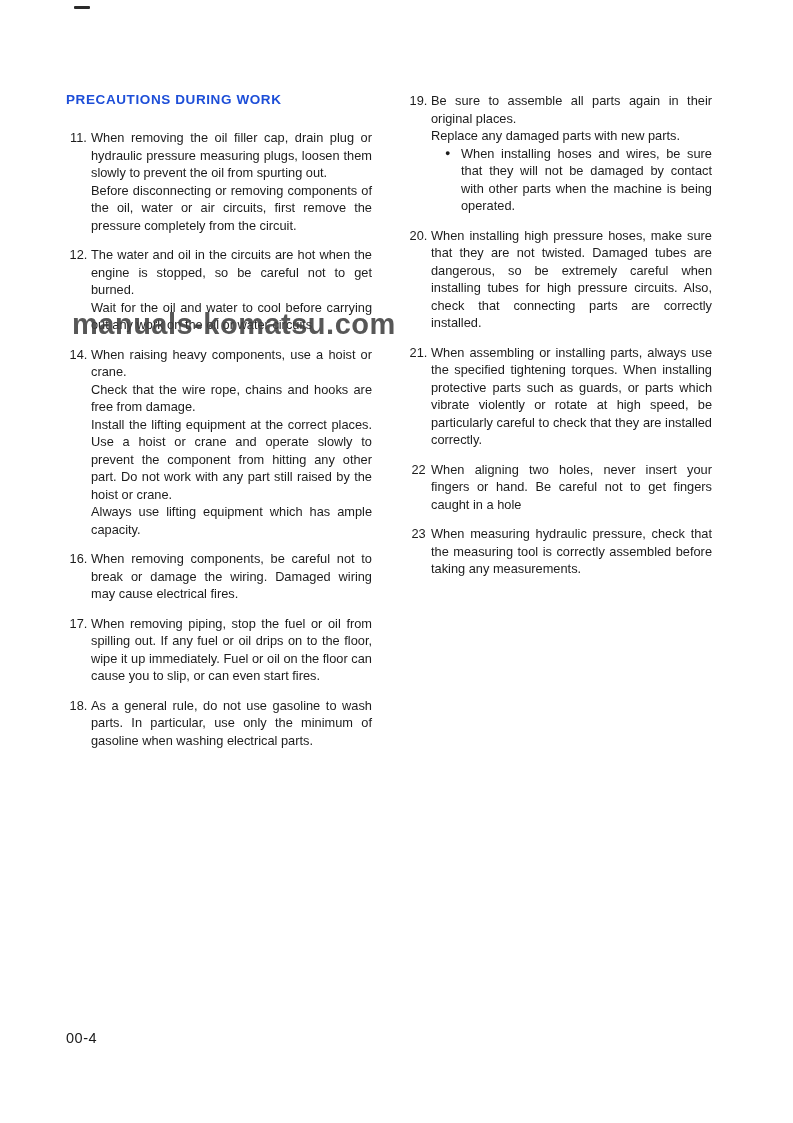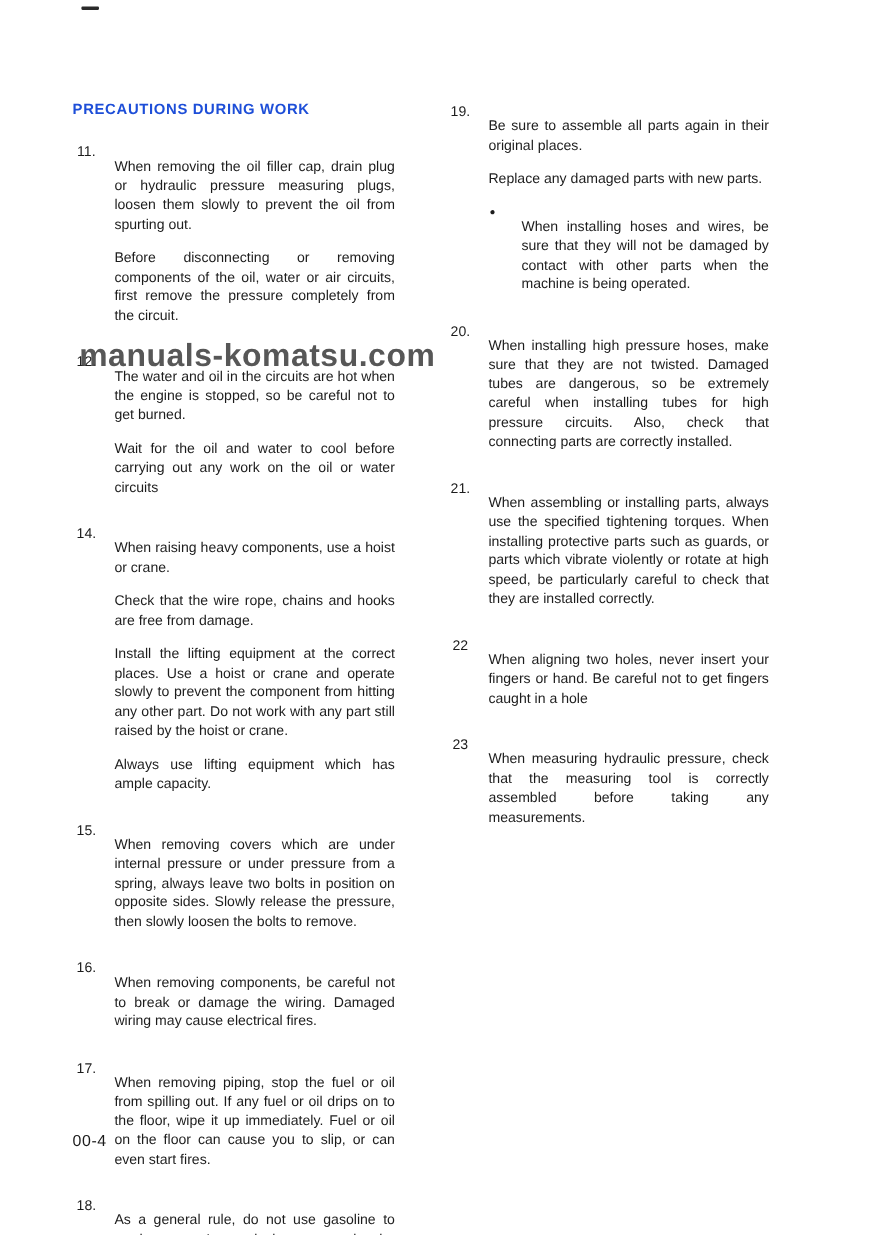--- a/index.html
+++ b/index.html
@@ -40,21 +40,21 @@
     margin-bottom: 12px;
     font-size: 12.8px;
     line-height: 17.5px;
   }
   .num {
     flex: 0 0 25px;
     text-align: center;
   }
   .body { flex: 1; min-width: 0; }
   .body p {
-    margin: 13px;
+    margin: 0;
     text-align: justify;
   }
   .bullet-row {
     display: flex;
     margin-left: 14px;
   }
   .bullet-marker {
     flex: 0 0 16px;
     font-size: 9px;
     line-height: 17.5px;
@@ -113,26 +113,20 @@
     <div class="item">
       <span class="num">14.</span>
       <div class="body">
         <p>When raising heavy components, use a hoist or crane.</p>
         <p>Check that the wire rope, chains and hooks are free from damage.</p>
         <p>Install the lifting equipment at the correct places. Use a hoist or crane and operate slowly to prevent the component from hitting any other part. Do not work with any part still raised by the hoist or crane.</p>
         <p>Always use lifting equipment which has ample capacity.</p>
       </div>
     </div>
 
-    <div class="item">
-      <span class="num">15.</span>
-      <div class="body">
-        <p>When removing covers which are under internal pressure or under pressure from a spring, always leave two bolts in position on opposite sides. Slowly release the pressure, then slowly loosen the bolts to remove.</p>
-      </div>
-    </div>
 
     <div class="item">
       <span class="num">16.</span>
       <div class="body">
         <p>When removing components, be careful not to break or damage the wiring. Damaged wiring may cause electrical fires.</p>
       </div>
     </div>
 
     <div class="item">
       <span class="num">17.</span>

